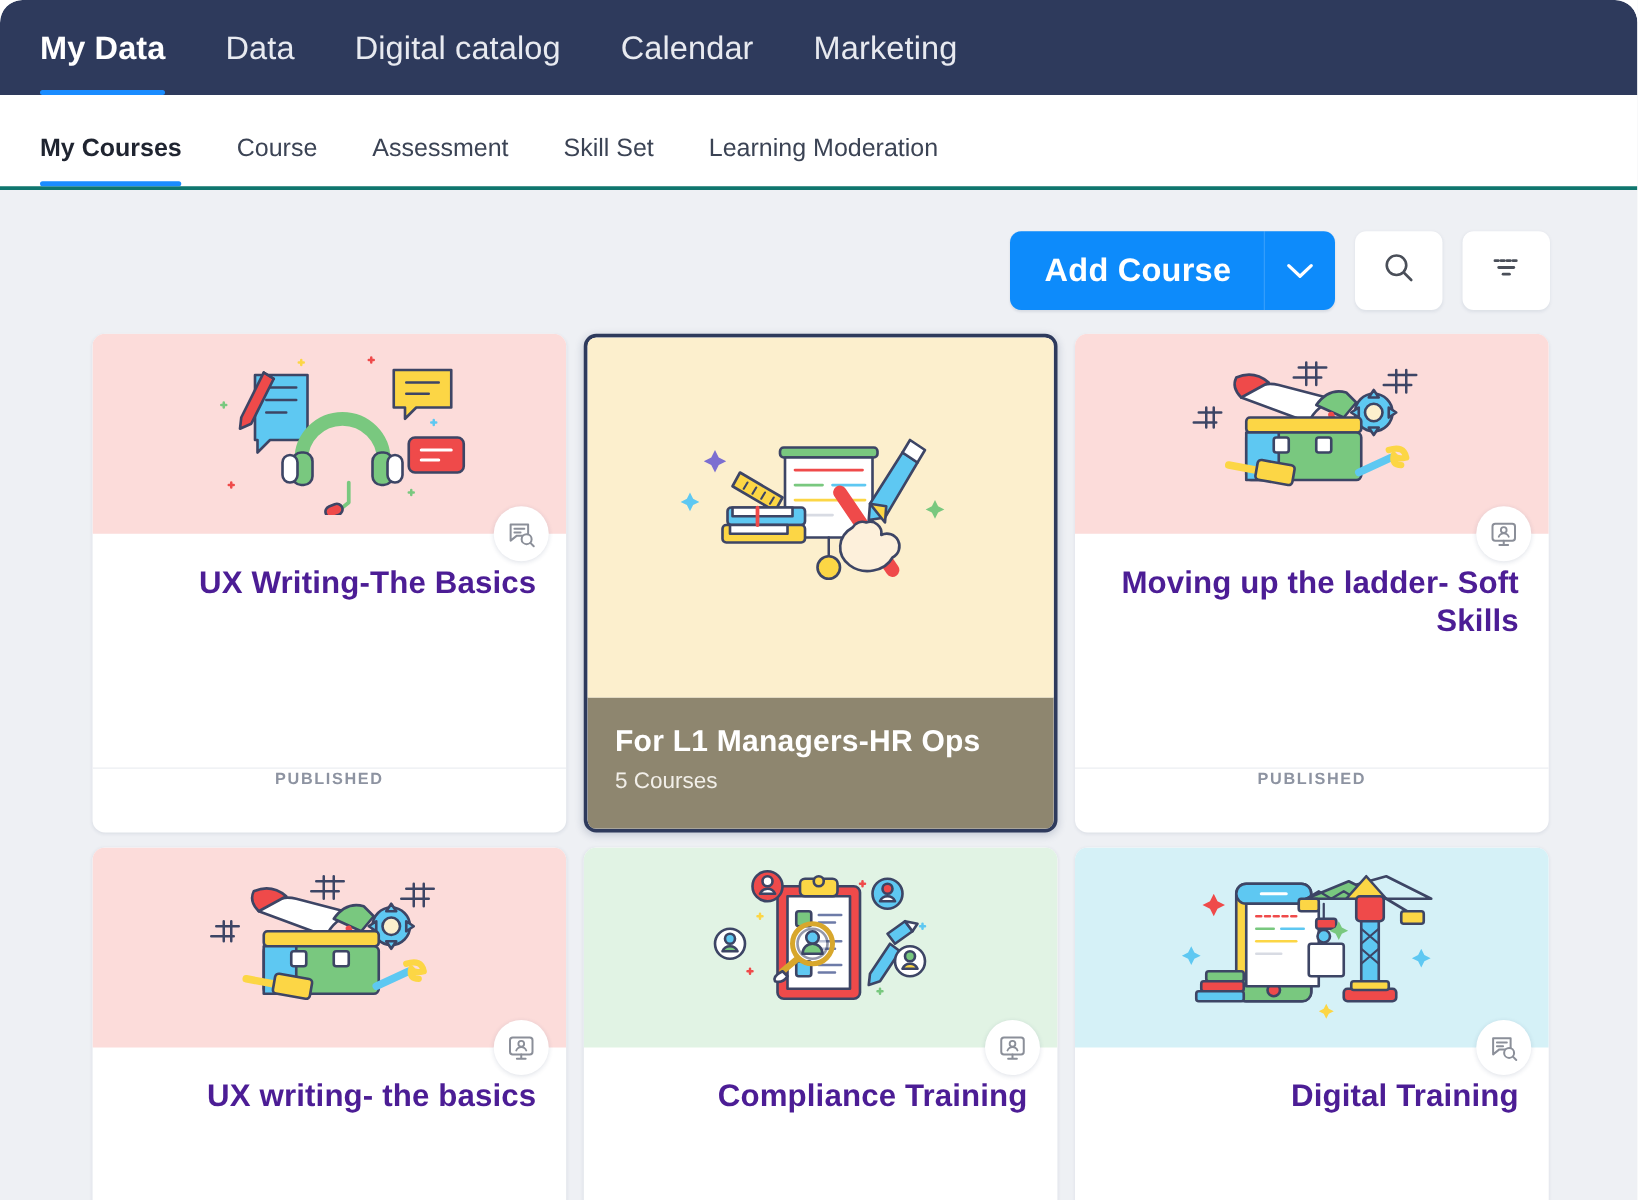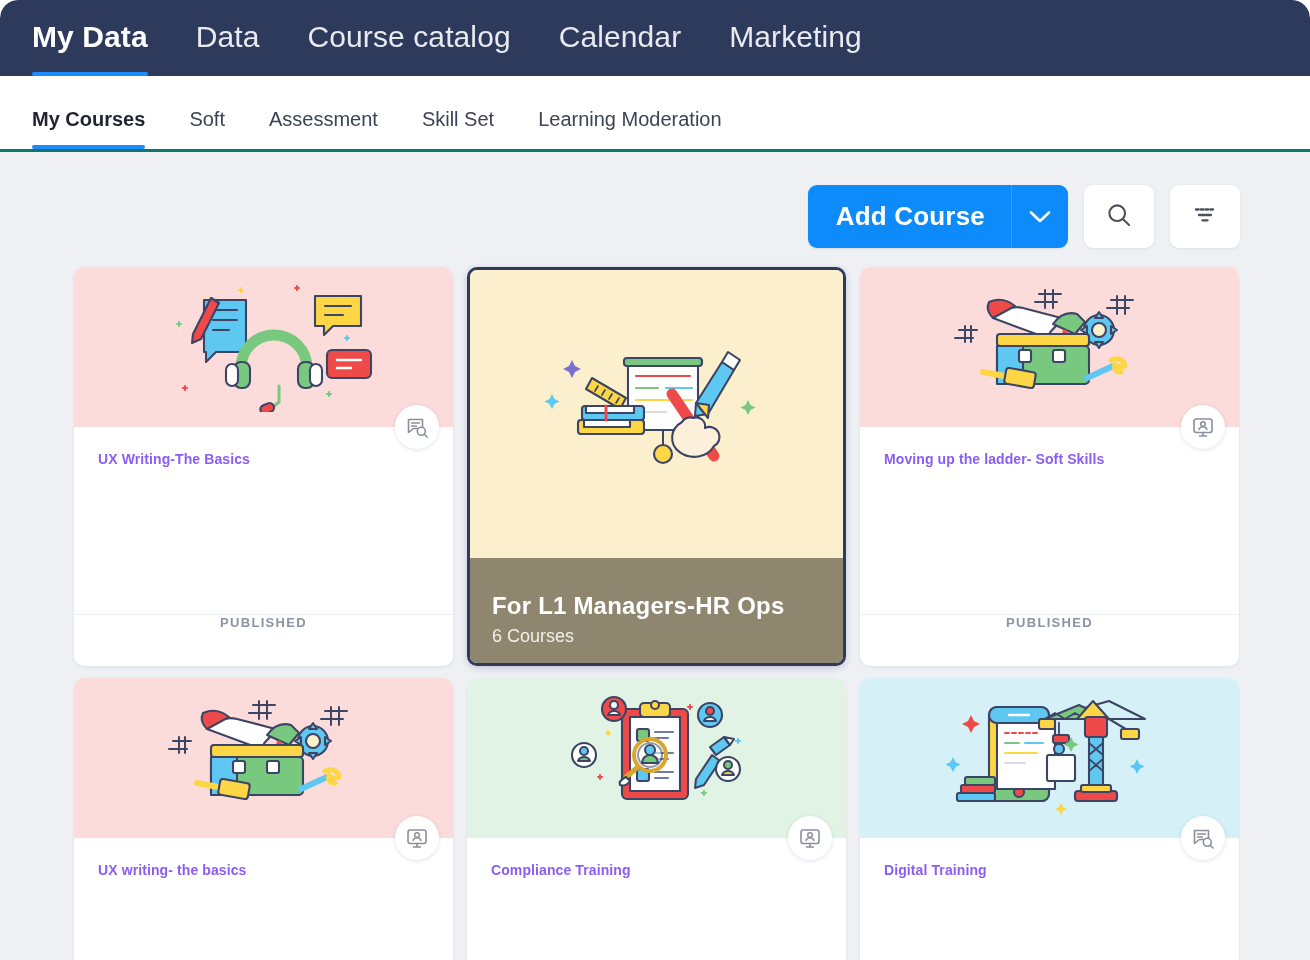--- a/index.html
+++ b/index.html
@@ -27,21 +27,21 @@
     background: #2e3a5c;
     border-radius: 18px 18px 0 0;
     display: flex;
     align-items: flex-end;
     padding: 0 0 0 32px;
     position: relative;
   }
   .topnav-item {
     position: relative;
     color: #e8eaf0;
-    font-size: 30px;
+    font-size: 26px;
     font-weight: 400;
     padding: 0 0 22px 0;
     margin-right: 48px;
     white-space: nowrap;
     cursor: pointer;
     letter-spacing: .1px;
   }
   .topnav-item.active { color: #ffffff; font-weight: 700; }
   .topnav-item.active::after {
     content: "";
@@ -167,25 +167,26 @@
     width: 44px; height: 44px;
     border-radius: 50%;
     background: #ffffff;
     box-shadow: 0 1px 4px rgba(30,50,90,.14);
     display: flex; align-items: center; justify-content: center;
     z-index: 3;
   }
 
   .card-body { flex: 1 1 auto; padding: 24px 24px 0 24px; }
   .card-title {
-    font-size: 14px;
+    font-size: 25px;
     font-weight: 700;
-    color: #8b5cf6;
+    color: #4c1d95;
     letter-spacing: .1px;
     line-height: 1.25;
+    text-align: right;
   }
 
   .card-footer {
     flex: none;
     height: 52px;
     border-top: 1px solid #eceef2;
     display: flex;
     align-items: flex-start;
     justify-content: center;
   }
@@ -200,21 +201,20 @@
   .sel-footer {
     background: #8e866f;
     flex: 1 1 auto;
     padding: 22px 22px 0 22px;
   }
   .sel-title {
     color: #ffffff;
     font-size: 24px;
     font-weight: 700;
     letter-spacing: .2px;
-    margin-top: 12px;
   }
   .sel-sub {
     color: #f2efe9;
     font-size: 18px;
     font-weight: 400;
     margin-top: 6px;
   }
 </style>
 </head>
 <body>
@@ -222,36 +222,36 @@
 <div id="app">
 
   <div class="topnav">
     <div class="topnav-item active">
       <span>My Data</span>
     </div>
     <div class="topnav-item">
       <span>Data</span>
     </div>
     <div class="topnav-item">
-      <span>Course catalog</span>
+      <span>Digital catalog</span>
     </div>
     <div class="topnav-item">
       <span>Calendar</span>
     </div>
     <div class="topnav-item">
       <span>Marketing</span>
     </div>
   </div>
 
   <div class="subnav">
     <div class="subnav-item active">
       <span>My Courses</span>
     </div>
     <div class="subnav-item">
-      <span>Soft</span>
+      <span>Course</span>
     </div>
     <div class="subnav-item">
       <span>Assessment</span>
     </div>
     <div class="subnav-item">
       <span>Skill Set</span>
     </div>
     <div class="subnav-item">
       <span>Learning Moderation</span>
     </div>
@@ -372,21 +372,21 @@
             <g fill="#3d4565" stroke="none">
               <path d="M40 16 l3 6 6 3 -6 3 -3 6 -3 -6 -6 -3 6 -3z" fill="#7c6fd1"></path>
               <path d="M20 50 l2.5 5 5 2.5 -5 2.5 -2.5 5 -2.5 -5 -5 -2.5 5 -2.5z" fill="#5ec8f2"></path>
               <path d="M216 56 l2.5 5 5 2.5 -5 2.5 -2.5 5 -2.5 -5 -5 -2.5 5 -2.5z" fill="#79c87f"></path>
             </g>
           </svg>
         </span>
       </div>
       <div class="sel-footer">
         <div class="sel-title">For L1 Managers-HR Ops</div>
-        <div class="sel-sub">6 Courses</div>
+        <div class="sel-sub">5 Courses</div>
       </div>
     </div>
 
     <div class="card">
       <div class="thumb" style="background:#fcdcda">
         <span>
           <svg width="230" height="130" viewBox="0 0 230 130">
             <g stroke="#3d4565" stroke-width="2.1" stroke-linecap="round" stroke-linejoin="round">
               <path d="M58 36 q14 -14 30 -10 l46 12 q-16 4 -22 18z" fill="#ffffff"></path>
               <path d="M58 36 q-8 -8 -4 -16 q14 -6 26 4z" fill="#ef4a4a"></path>

